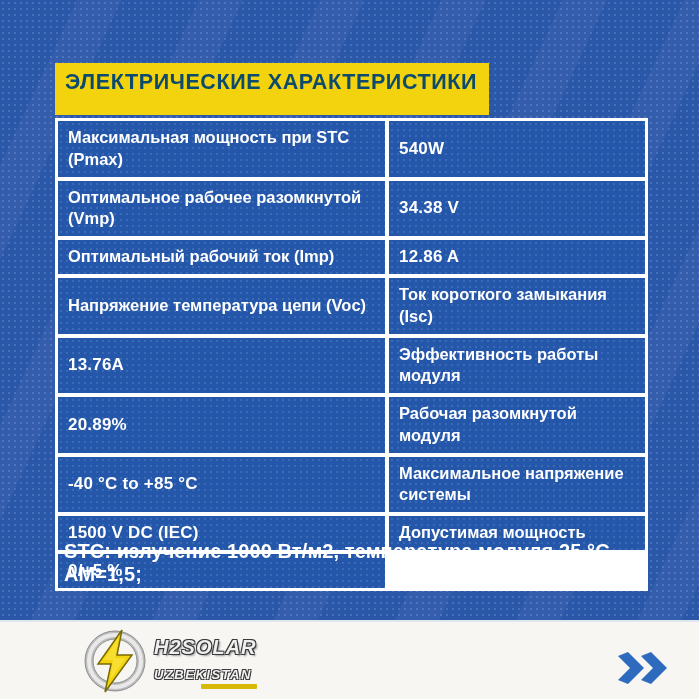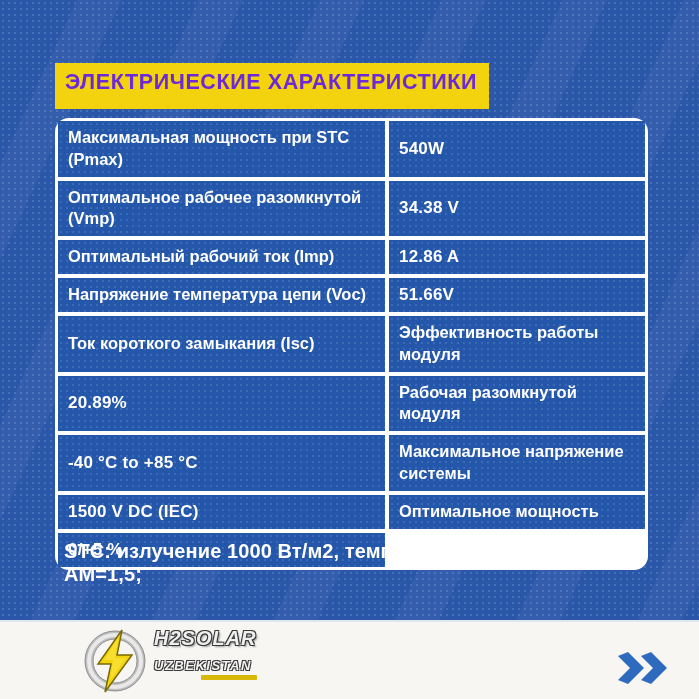--- a/index.html
+++ b/index.html
@@ -12,36 +12,35 @@
     position:relative;width:699px;height:699px;
     background-color:#2b57a9;
     background-image:
       repeating-linear-gradient(115deg, transparent 0 70px, rgba(255,255,255,0.045) 70px 110px),
       radial-gradient(circle, rgba(140,175,230,0.28) 1px, transparent 1.3px);
     background-size:auto, 6px 6px;
   }
   
   .title-bar{
     position:absolute;left:55px;top:63px;height:38px;
-    background:#f2d30e;color:#6d28d9;
+    background:#f2d30e;color:#0c4a6e;
     display:flex;align-items:center;
-    padding:0 12px 8px 10px;
+    padding:0 12px 14px 10px;
     font-size:21.5px;font-weight:800;letter-spacing:0.6px;
     white-space:nowrap;
   }
   
   .spec-table{
     position:absolute;left:55px;top:118px;width:593px;
     background:#ffffff;
     padding:3px;
     display:grid;
     grid-template-columns:327px 1fr;
     gap:4px;
     box-sizing:border-box;
-    border-radius:14px;
   }
   .cell{
     background:#2456a9;
     background-image:radial-gradient(circle, rgba(140,175,230,0.22) 1px, transparent 1.3px);
     background-size:6px 6px;
     color:#ffffff;
     display:flex;align-items:center;
     padding:6px 10px 6px 10px;
     box-sizing:border-box;
     min-height:34px;
@@ -54,21 +53,21 @@
     color:#ffffff;font-size:20px;font-weight:700;letter-spacing:0.1px;
   }
   
   .bottom-strip{
     position:absolute;left:0;top:620px;width:699px;height:79px;
     background:#f7f6f3;
     border-top:2px solid #dfe6ef;
   }
   .logo{
     position:absolute;left:82px;top:6px;
-    display:flex;align-items:flex-start;gap:6px;
+    display:flex;align-items:center;gap:6px;
   }
   .logo-text{
     display:flex;flex-direction:column;line-height:1;
     font-style:italic;font-weight:800;
   }
   .brand-name{
     font-size:20px;color:#efefef;letter-spacing:1px;
     text-shadow:-1px -1px 0 #3a3a3a,1px -1px 0 #3a3a3a,-1px 1px 0 #3a3a3a,1px 1px 0 #3a3a3a,2px 2px 2px #9a9a9a;
   }
   .brand-region{
@@ -94,34 +93,34 @@
     <div class="cell label">Максимальная мощность при STC (Pmax)</div>
     <div class="cell value">540W</div>
 
     <div class="cell label">Оптимальное рабочее разомкнутой (Vmp)</div>
     <div class="cell value">34.38 V</div>
 
     <div class="cell label">Оптимальный рабочий ток (Imp)</div>
     <div class="cell value">12.86 A</div>
 
     <div class="cell label">Напряжение температура цепи (Voc)</div>
-    <div class="cell value">51.66V</div>
 
     <div class="cell label">Ток короткого замыкания (Isc)</div>
+    <div class="cell value">13.76A</div>
 
     <div class="cell label">Эффективность работы модуля</div>
     <div class="cell value">20.89%</div>
 
     <div class="cell label">Рабочая разомкнутой модуля</div>
     <div class="cell value">-40 °C to +85 °C</div>
 
     <div class="cell label">Максимальное напряжение системы</div>
     <div class="cell value">1500 V DC (IEC)</div>
 
-    <div class="cell label">Оптимальное мощность</div>
+    <div class="cell label">Допустимая мощность</div>
     <div class="cell value">0/+5 %</div>
   </div>
 
   <div class="footnote">STC: излучение 1000 Вт/м2, температура модуля 25 °C, AM=1,5;</div>
 
   <div class="bottom-strip">
 
     <div class="logo">
       <span>
         <svg width="66" height="66" viewBox="0 0 66 66">

